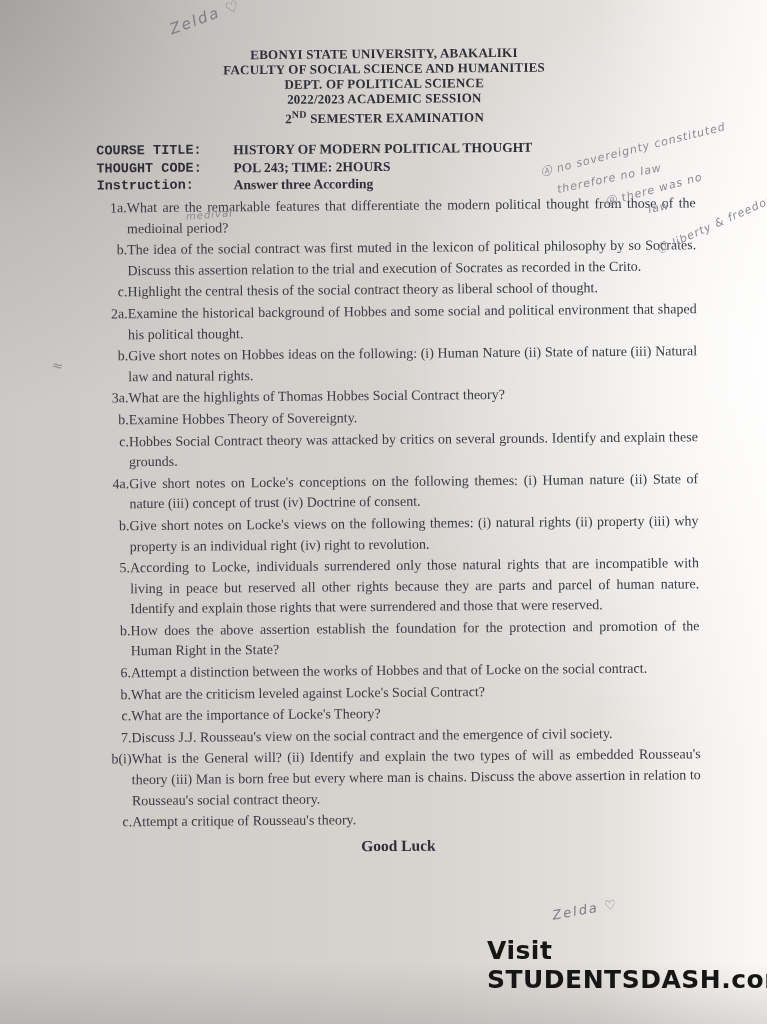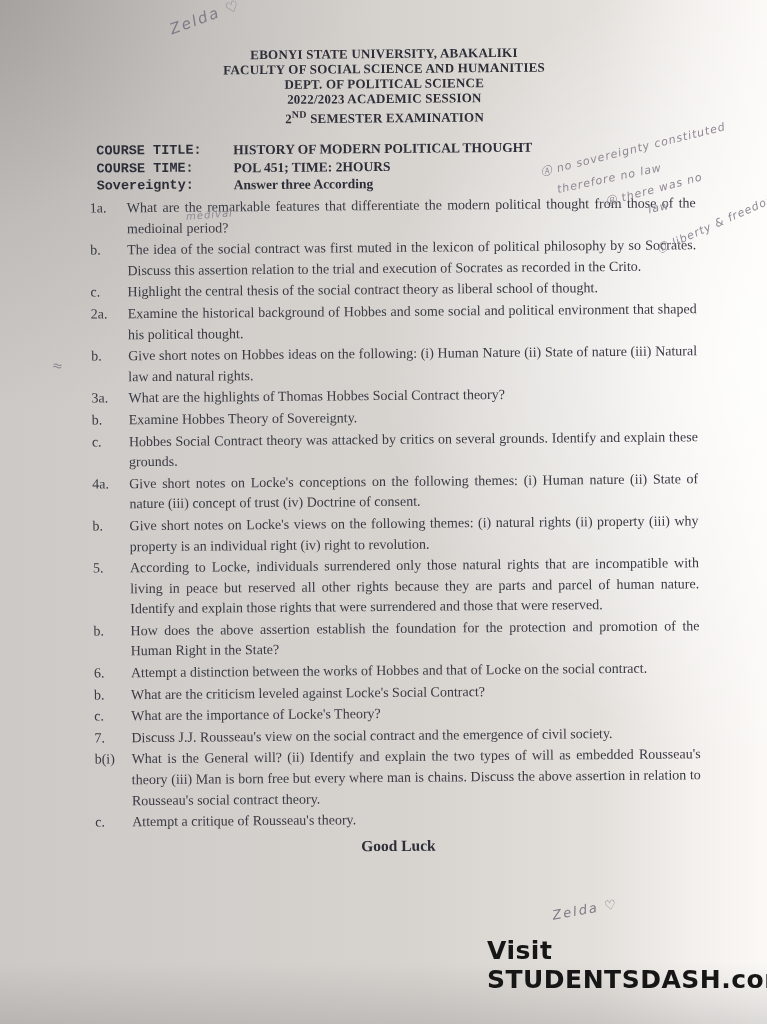--- a/index.html
+++ b/index.html
@@ -14,21 +14,21 @@
   .uni-header{position:absolute;top:46px;left:0;width:767px;text-align:center;
     font-weight:bold;font-size:13px;line-height:15px;letter-spacing:0.2px;color:#2e2e38;}
   .uni-header sup{font-size:10px;vertical-align:super;}
   .course-block{position:absolute;top:140px;left:95px;width:600px;
     font-size:13.5px;line-height:17.5px;font-weight:bold;color:#2e2e38;}
   .course-row{display:flex;}
   .course-label{width:137px;flex:none;font-family:Liberation Mono, monospace;}
   .questions{position:absolute;top:196px;left:88px;width:606px;
     font-size:14px;line-height:20.6px;color:#3a3a44;}
   .q{display:flex;margin-bottom:1px;}
-  .q-label{width:37px;flex:none;}
+  .q-label{width:37px;flex:none;text-align:right;}
   .q-text{flex:1;text-align:justify;}
   .good-luck{text-align:center;font-weight:bold;font-size:15.5px;margin-top:5px;color:#2e2e38;}
   .hand{position:absolute;font-family:"DejaVu Sans", sans-serif;color:#8d8893;
     font-size:11px;letter-spacing:1px;font-style:italic;white-space:nowrap;}
   .zelda{font-size:15px;letter-spacing:2px;color:#7e7986;}
   .watermark{position:absolute;left:487px;top:936px;font-family:"DejaVu Sans", sans-serif;
     font-weight:bold;font-size:25px;color:#161616;letter-spacing:0.5px;}
 </style>
 </head>
 <body>
@@ -43,25 +43,25 @@
         <div>2022/2023 ACADEMIC SESSION</div>
       <div><span>2</span><sup>ND</sup><span> SEMESTER EXAMINATION</span></div>
     </div>
 
     <div class="course-block">
       <div class="course-row">
           <span class="course-label">COURSE TITLE:</span>
           <span class="course-value">HISTORY OF MODERN POLITICAL THOUGHT</span>
         </div>
         <div class="course-row">
-          <span class="course-label">COURSE TIME:</span>
-          <span class="course-value">POL 451; TIME: 2HOURS</span>
+          <span class="course-label">THOUGHT CODE:</span>
+          <span class="course-value">POL 243; TIME: 2HOURS</span>
         </div>
         <div class="course-row">
-          <span class="course-label">Sovereignty:</span>
+          <span class="course-label">Instruction:</span>
           <span class="course-value">Answer three According</span>
         </div>
     </div>
 
     <div class="questions">
       <div class="q">
           <span class="q-label">1a.</span>
           <span class="q-text">What are the remarkable features that differentiate the modern political thought from those of the medioinal period?</span>
         </div>
         <div class="q">

